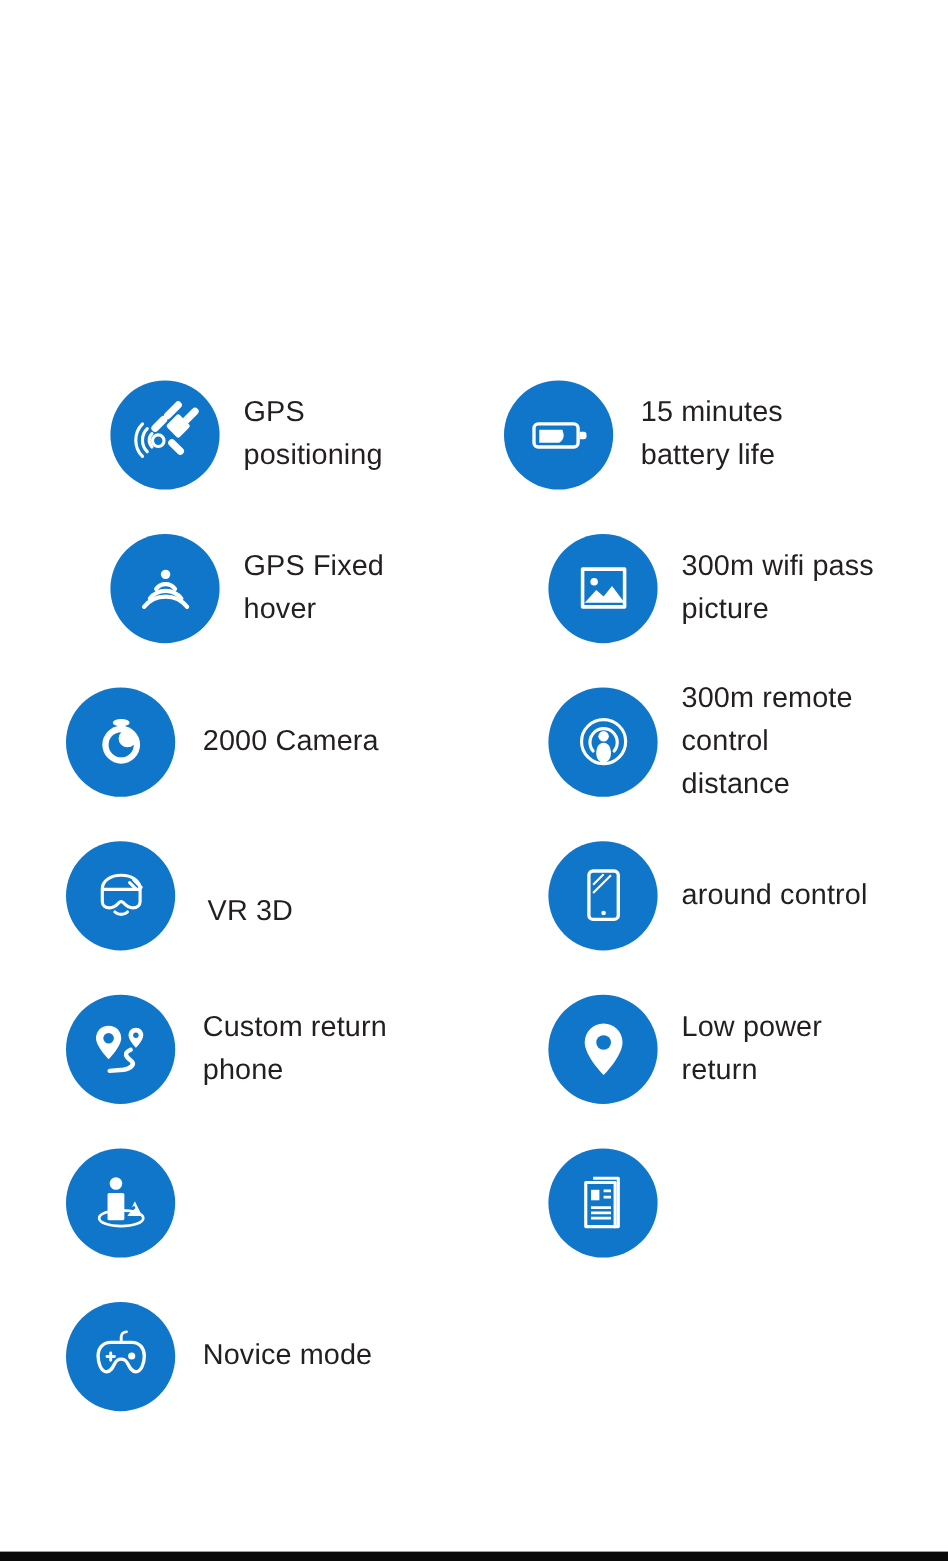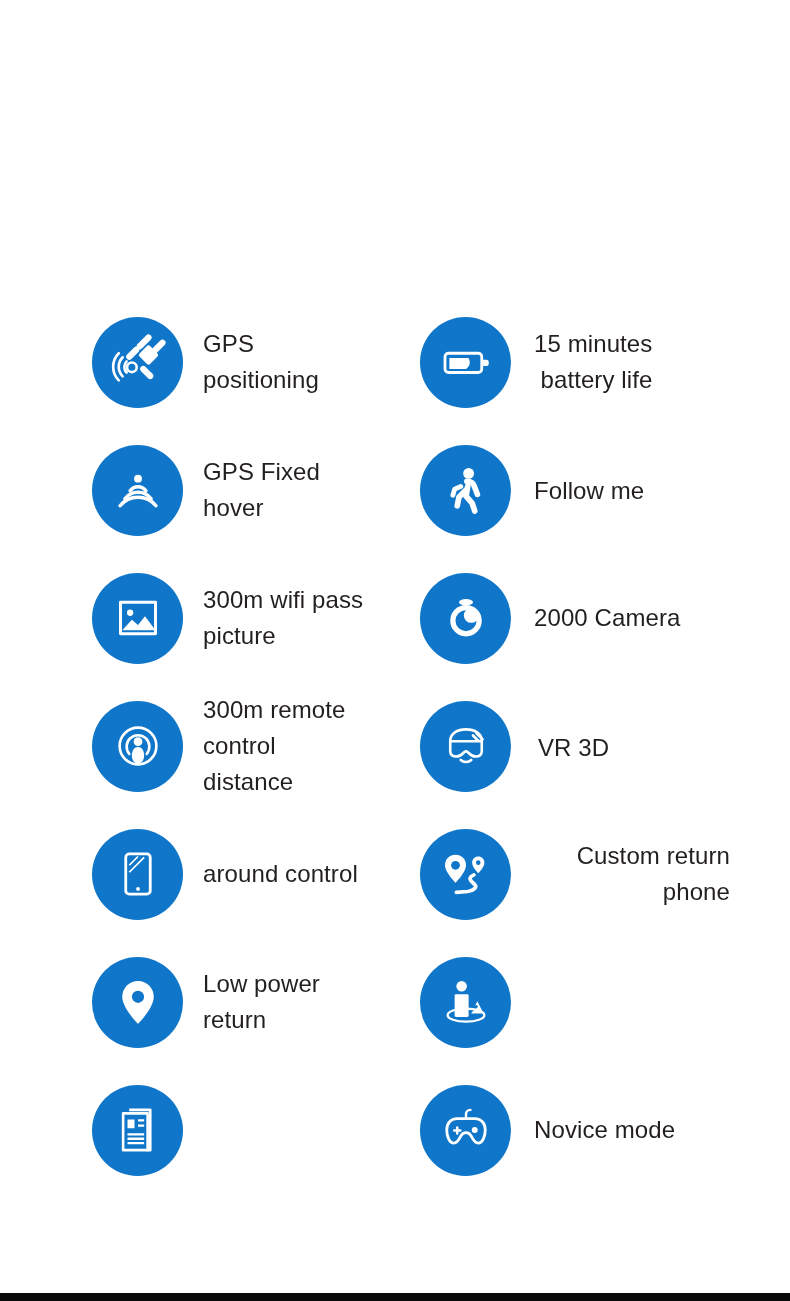--- a/index.html
+++ b/index.html
@@ -27,21 +27,21 @@
     row-gap: 0px;
   }
 
   .feature-item {
     display: flex;
     align-items: center;
     height: 128px;
     box-sizing: border-box;
   }
   .feature-item.col-left  { padding-left: 53px; margin-left: 39px; }
-  .feature-item.col-right { padding-left: 55px; text-align: right; }
+  .feature-item.col-right { padding-left: 55px; }
 
   .icon-badge {
     flex: 0 0 auto;
     width: 91px;
     height: 91px;
     border-radius: 50%;
     background: #0f76c9;
     display: flex;
     align-items: center;
     justify-content: center;
@@ -61,21 +61,21 @@
     max-width: 220px;
     white-space: pre-line;
   }
   .col-right .feature-label {
     margin-left: 23px;
     max-width: 255px;
   }
 
   
   .lbl-shift-a { position: relative; top: 1px; }
-  .lbl-shift-b { position: relative; top: 2px; left: 4px; }
+  .lbl-shift-b { position: relative; top: 14px; left: 4px; }
 
   #bottom-bar {
     position: absolute;
     left: 0;
     bottom: 0;
     width: 790px;
     height: 8px;
     background: #0a0a0a;
   }
 </style>
@@ -117,32 +117,20 @@
       <svg viewBox="0 0 64 64" fill="none" stroke="#ffffff" stroke-width="4" stroke-linecap="round">
         <circle cx="32" cy="19" r="4.5" fill="#ffffff" stroke="none"></circle>
         <path d="M23 33 a11 11 0 0 1 18 0"></path>
         <path d="M17 42 a19 19 0 0 1 30 0"></path>
         <path d="M11.5 50 a26.5 26.5 0 0 1 41 0"></path>
       </svg>
     </span>
     <span class="feature-label">GPS Fixed hover</span>
   </div>
 
-  <div class="feature-item col-right">
-    <span class="icon-badge">
-      <svg viewBox="0 0 64 64" fill="#ffffff" stroke="#ffffff" stroke-linecap="round" stroke-linejoin="round">
-        <circle cx="35" cy="13" r="6.2" stroke="none"></circle>
-        <path d="M33 22 c5 0 8 3 9 7 l3 8" stroke-width="6.5" fill="none"></path>
-        <path d="M34 28 l-2 11 l7 8 l3 9" stroke-width="6.5" fill="none"></path>
-        <path d="M32 32 l-8 8 l-2 10" stroke-width="6.5" fill="none"></path>
-        <path d="M26 28 l-7 3 l-2 7" stroke-width="5.5" fill="none"></path>
-      </svg>
-    </span>
-    <span class="feature-label lbl-shift-a">Follow me</span>
-  </div>
 
   <div class="feature-item col-left">
     <span class="icon-badge">
       <svg viewBox="0 0 64 64" fill="none" stroke="#ffffff" stroke-width="3.4" stroke-linejoin="round">
         <rect x="12" y="14" width="40" height="36"></rect>
         <circle cx="23" cy="26" r="3.6" fill="#ffffff" stroke="none"></circle>
         <path d="M14 46 l11 -12 l7 6 l8 -10 l12 16 z" fill="#ffffff" stroke="none"></path>
       </svg>
     </span>
     <span class="feature-label">300m wifi pass

